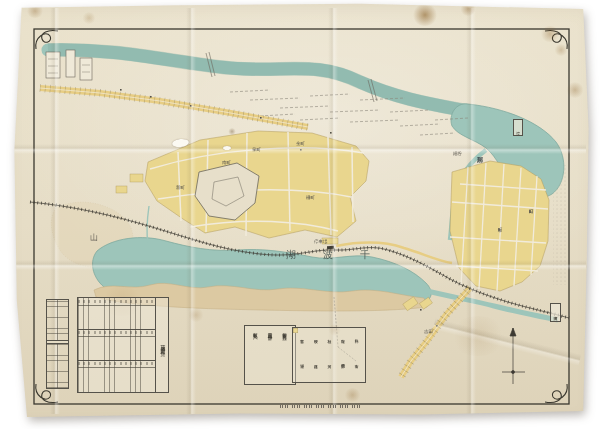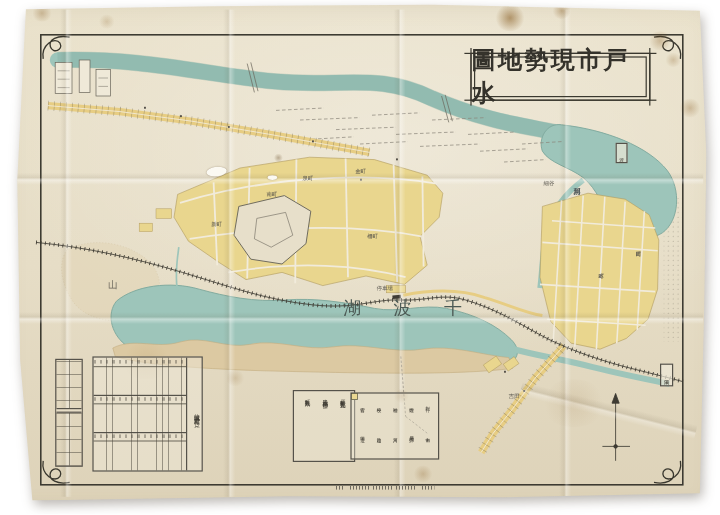--- a/index.html
+++ b/index.html
@@ -223,30 +223,22 @@
    <div class="stain" style="left:188px;top:308px;width:16px;height:14px;background:radial-gradient(circle,rgba(130,85,25,.18),rgba(130,85,25,0) 70%)"></div>
    <div class="stain" style="left:328px;top:324px;width:13px;height:12px;background:radial-gradient(circle,rgba(130,85,25,.22),rgba(130,85,25,0) 70%)"></div>
    <div class="stain" style="left:344px;top:388px;width:17px;height:14px;background:radial-gradient(circle,rgba(130,85,25,.25),rgba(130,85,25,0) 70%)"></div>
    <div class="stain" style="left:450px;top:316px;width:56px;height:40px;background:radial-gradient(circle,rgba(130,85,25,.10),rgba(130,85,25,0) 70%)"></div>
    <div class="stain" style="left:100px;top:286px;width:44px;height:30px;background:radial-gradient(circle,rgba(130,85,25,.08),rgba(130,85,25,0) 70%)"></div>
    <div class="stain" style="left:228px;top:128px;width:8px;height:7px;background:radial-gradient(circle,rgba(90,60,20,.35),rgba(90,60,20,0) 70%)"></div>
 
    <div class="hole" style="left:172px;top:139px;width:17px;height:8px;transform:rotate(-6deg)"></div>
    <div class="hole" style="left:223px;top:146px;width:8px;height:4px"></div>
 
-   <div class="title-box">
-     <div class="inner"></div>
-     <div class="tick" style="left:-6px;top:-1px;width:160px;height:1px"></div>
-     <div class="tick" style="left:-6px;bottom:-1px;width:160px;height:1px"></div>
-     <div class="tick" style="left:-1px;top:-5px;width:1px;height:48px"></div>
-     <div class="tick" style="right:-1px;top:-5px;width:1px;height:48px"></div>
-     <div class="title-text">圖地勢現市戸水</div>
-   </div>
-
-   <div class="map-label" style="left:286px;top:250px;font-size:15px;letter-spacing:27px;color:#4c5a55">湖波千</div>
+
+   <div class="map-label" style="left:286px;top:250px;font-size:10px;letter-spacing:27px;color:#4c5a55">湖波千</div>
    <div class="map-label vert" style="left:477px;top:152px;font-size:6px;height:26px;color:#3f4a4e">那珂川</div>
    <div class="map-label" style="left:90px;top:234px;font-size:8px;color:#6b675c">山</div>
    <div class="map-label" style="left:314px;top:240px;font-size:4.5px">停車場</div>
 
    <div class="map-label vert" style="left:497px;top:224px;font-size:4.5px;height:14px">本町</div>
    <div class="map-label" style="left:252px;top:148px;font-size:4.5px">泉町</div>
    <div class="map-label" style="left:222px;top:161px;font-size:4.5px">南町</div>
    <div class="map-label" style="left:296px;top:142px;font-size:4.5px">金町</div>
    <div class="map-label vert" style="left:528px;top:206px;font-size:4.5px;height:14px">田町</div>
    <div class="map-label" style="left:176px;top:186px;font-size:4.5px">新町</div>

